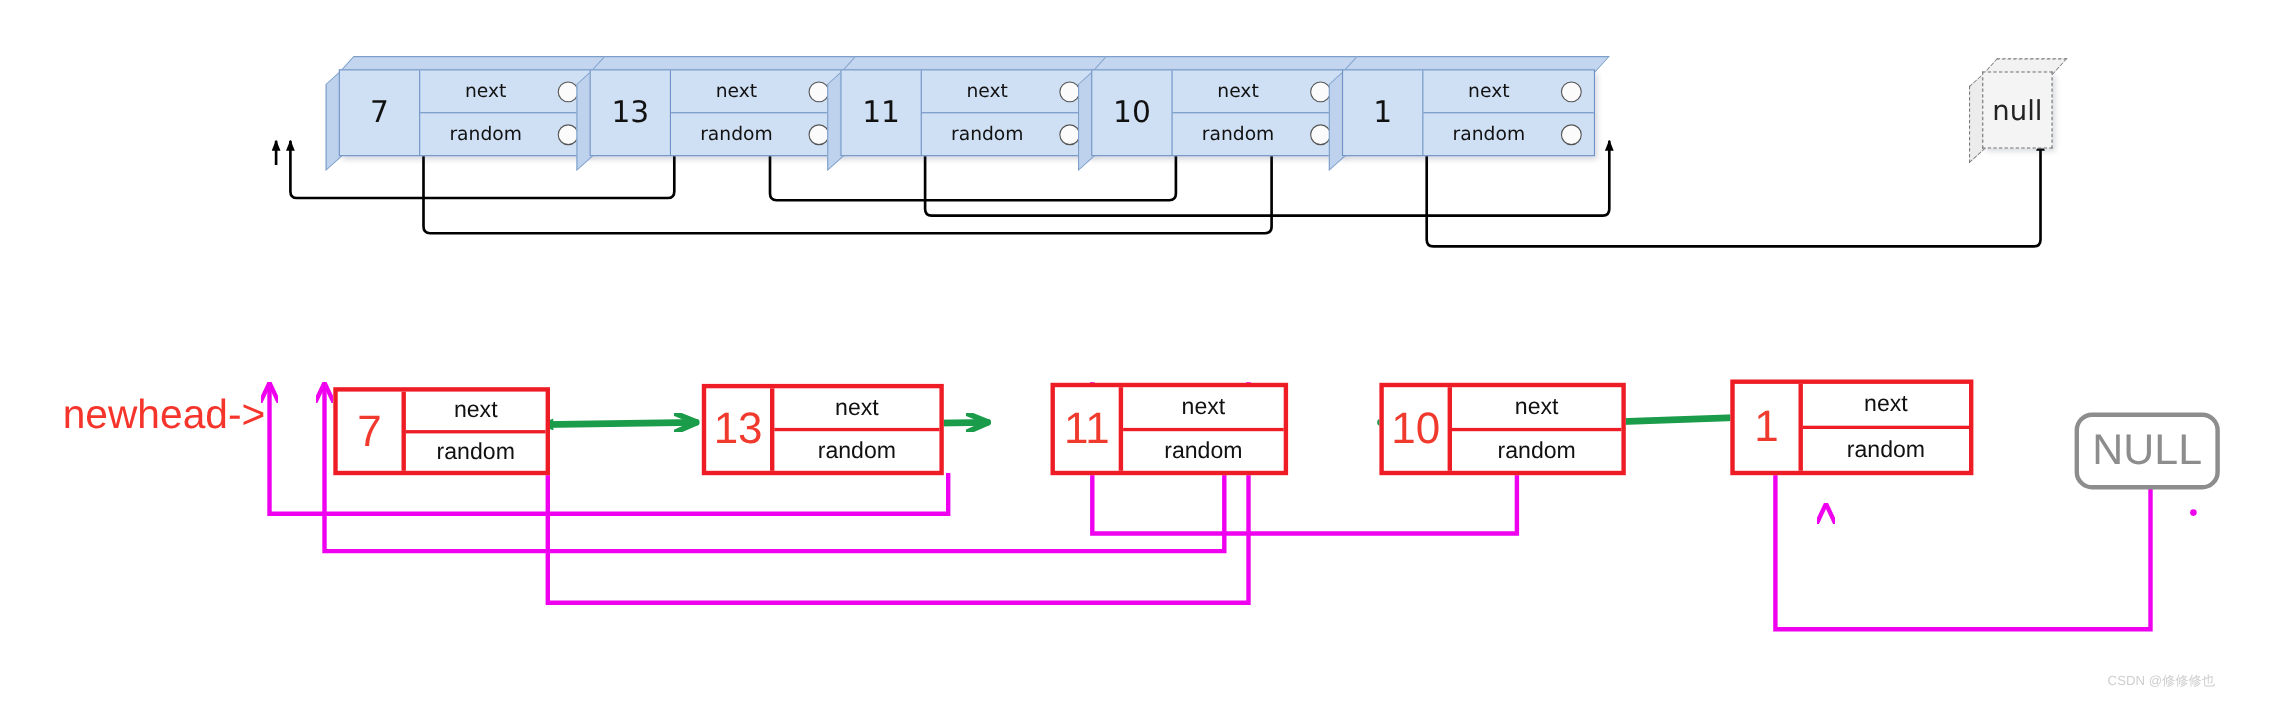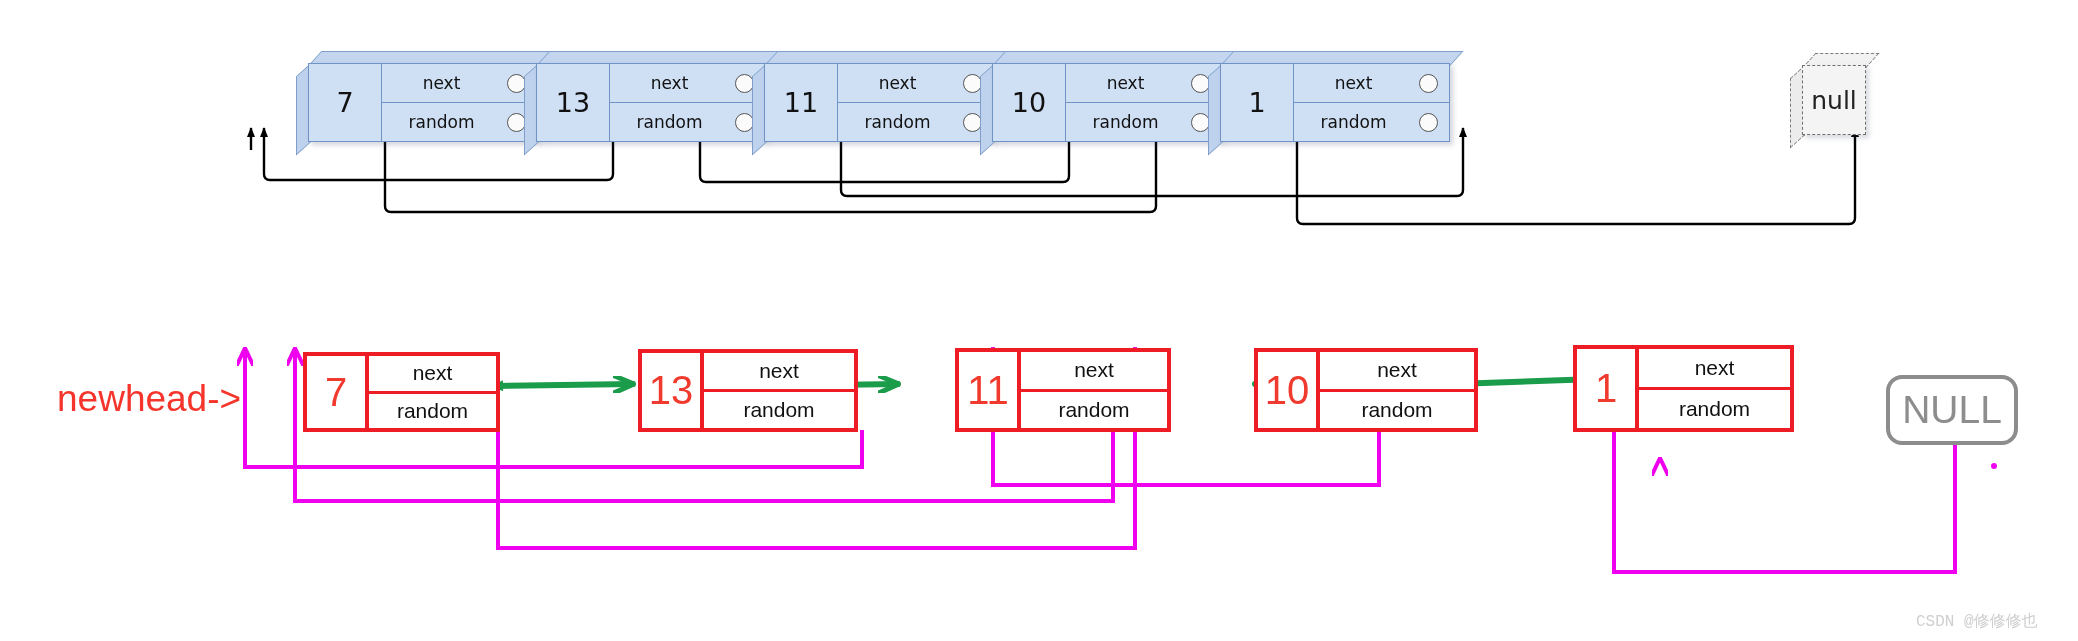--- a/index.html
+++ b/index.html
@@ -58,22 +58,22 @@
   
   .nullbox{position:absolute;border:4px solid #8d8d8d;border-radius:16px;
            background:#fff;display:flex;align-items:center;justify-content:center;
            font-family:"Liberation Sans",sans-serif;font-size:39px;color:#8d8d8d;}
 
   
   .newhead{position:absolute;font-family:"Liberation Sans",sans-serif;
            font-size:37px;color:#f5342b;white-space:nowrap;}
 
   
-  .watermark{position:absolute;font-family:Liberation Mono, monospace;
-             font-size:16px;color:#cfcfcf;white-space:nowrap;}
+  .watermark{position:absolute;font-family:Liberation Sans, sans-serif;
+             font-size:12px;color:#cfcfcf;white-space:nowrap;}
 </style>
 </head>
 <body>
 
 <div id="stage">
 
   <svg id="svgroot" viewBox="0 0 2078 641" xmlns="http://www.w3.org/2000/svg">
     <defs>
       <marker id="ahBlack" markerWidth="10" markerHeight="8" refX="9" refY="4" orient="auto" markerUnits="userSpaceOnUse">
         <path d="M0,0 L10,4 L0,8 z" fill="#000"></path>
@@ -231,21 +231,21 @@
       </div>
     </div>
   </div>
 
   <div class="nullnode" style="left:1790px;top:53px;width:88px;height:82px;">
     <div class="null-top"></div>
     <div class="null-side"></div>
     <div class="null-face">null</div>
   </div>
 
-  <div class="newhead" style="left:57px;top:378px;">newhead-&gt;</div>
+  <div class="newhead" style="left:57px;top:356px;">newhead-&gt;</div>
 
   <div class="rnode" style="left:303px;top:352px;width:197px;height:80px;">
     <div class="rnode-val">7</div>
     <div class="rnode-ptrs">
       <div class="rnode-row top-row">next</div>
       <div class="rnode-row">random</div>
     </div>
   </div>
 
   <div class="rnode" style="left:638px;top:349px;width:220px;height:83px;">

